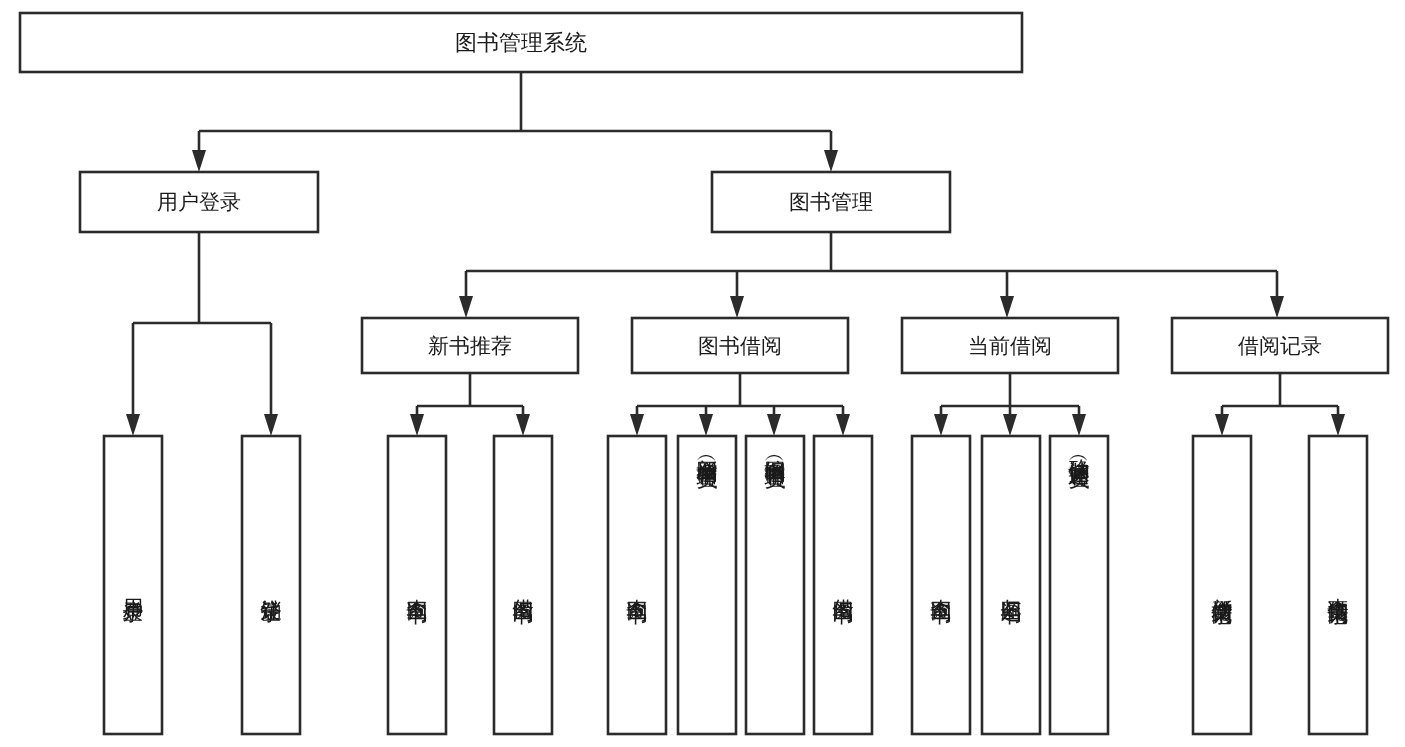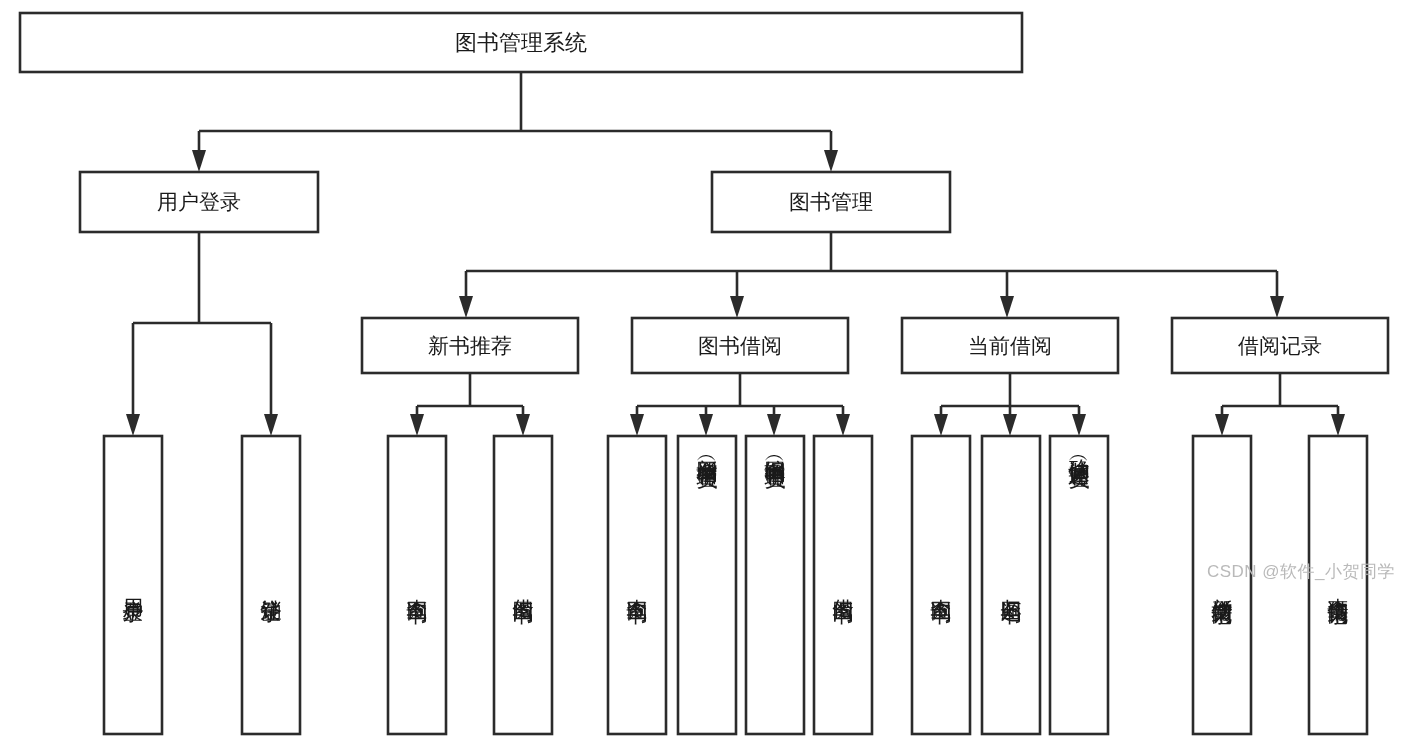--- a/index.html
+++ b/index.html
@@ -263,15 +263,14 @@
   </div>
 
   <div class="vlabel-wrap" style="left:1193px; top:436px; width:58px; height:298px;">
     <span class="vlabel">新增借阅记录</span>
   </div>
 
   <div class="vlabel-wrap" style="left:1309px; top:436px; width:58px; height:298px;">
     <span class="vlabel">查询借阅记录</span>
   </div>
 
-  <div class="watermark">CSDN @软件_小贺同学</div>
 
 </div>
 
 </body></html>

